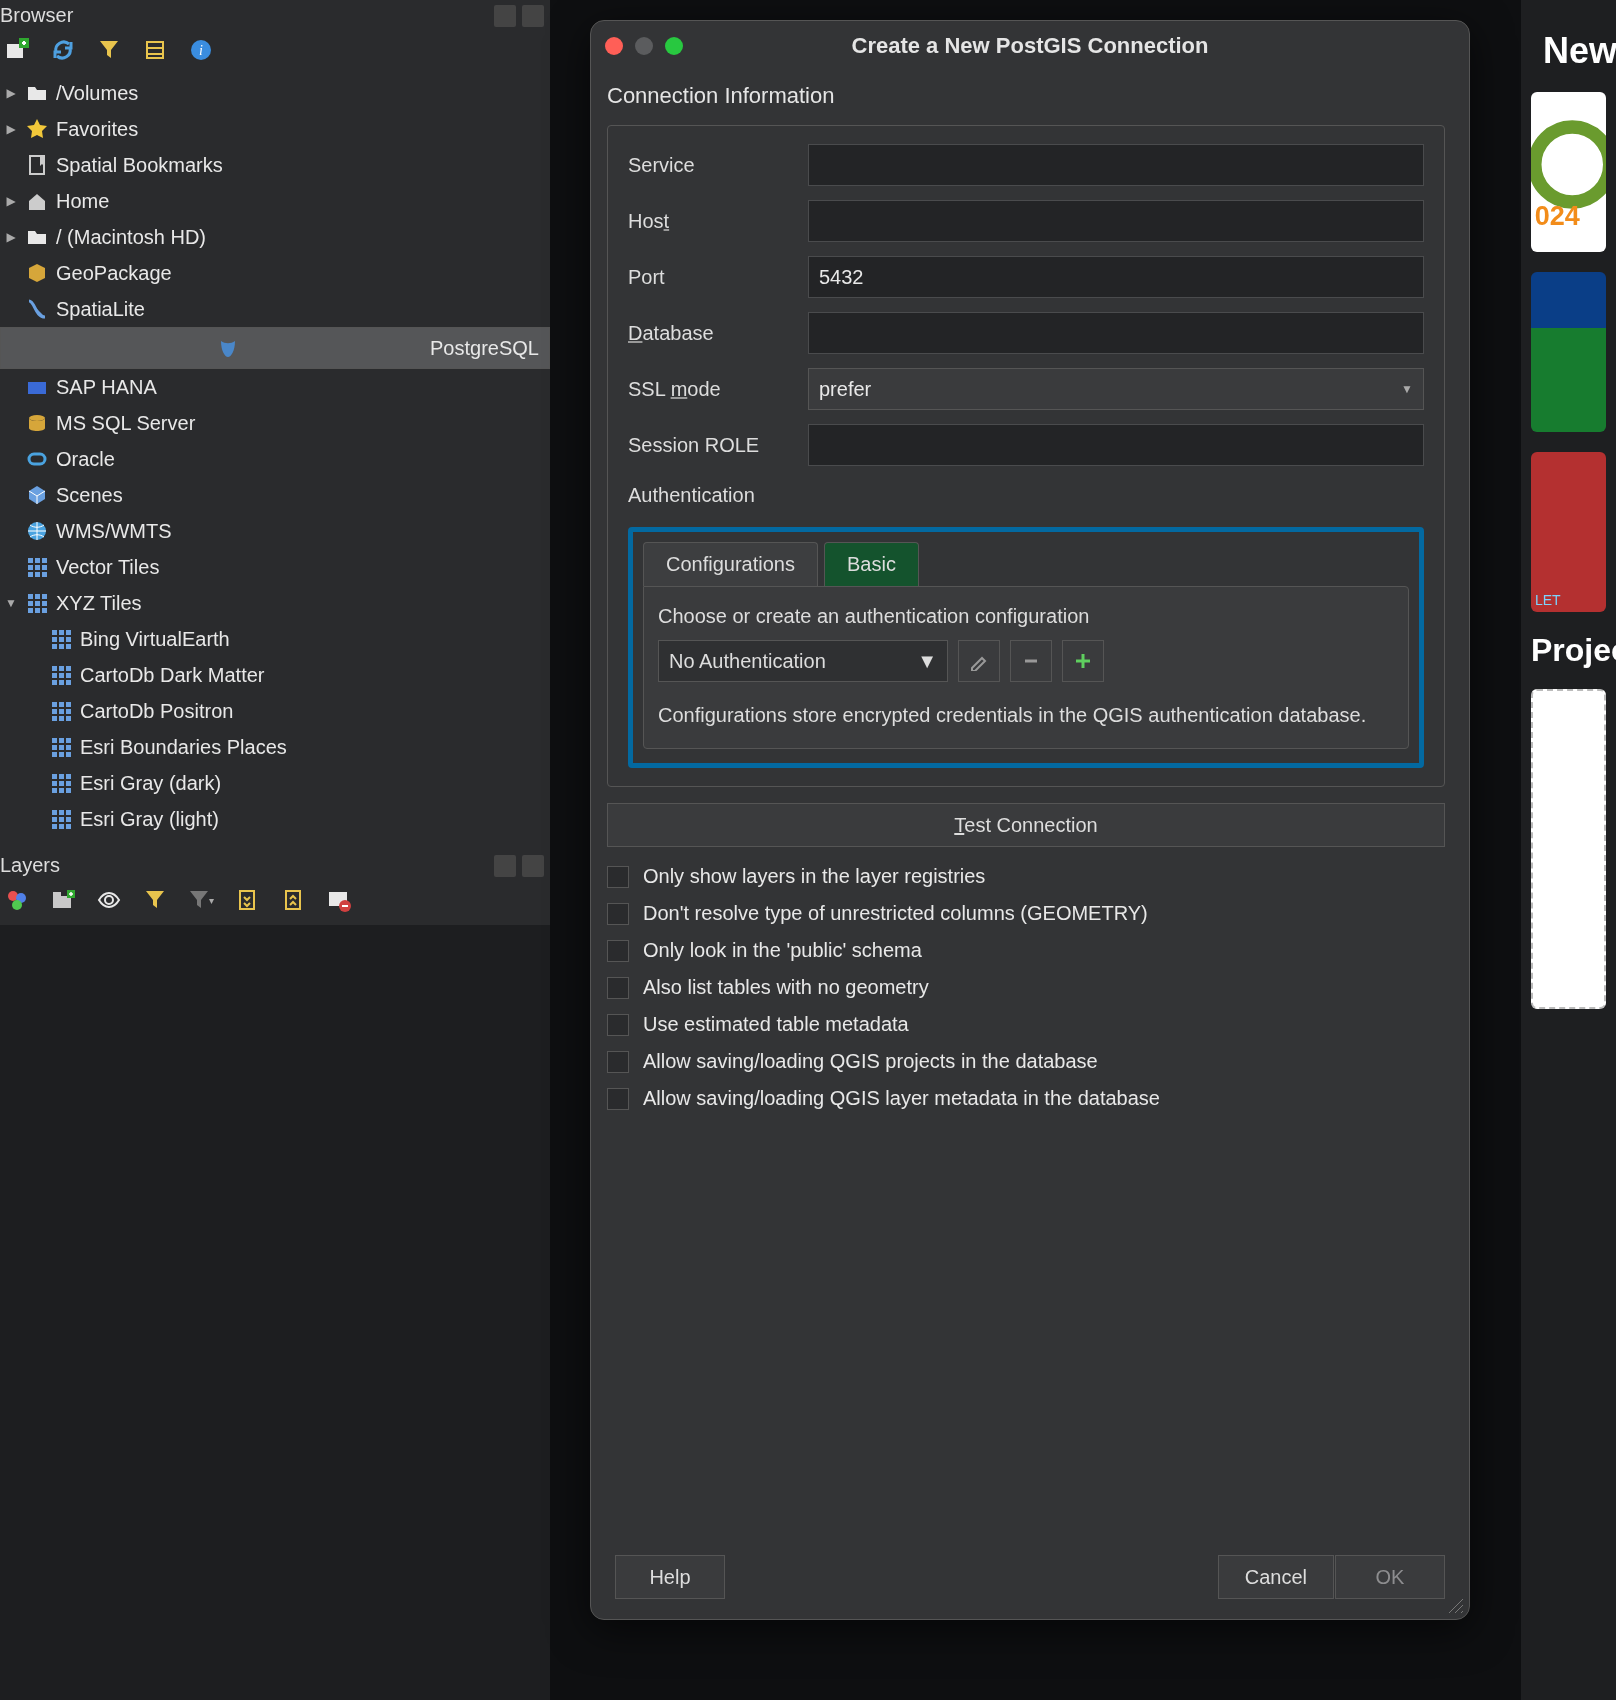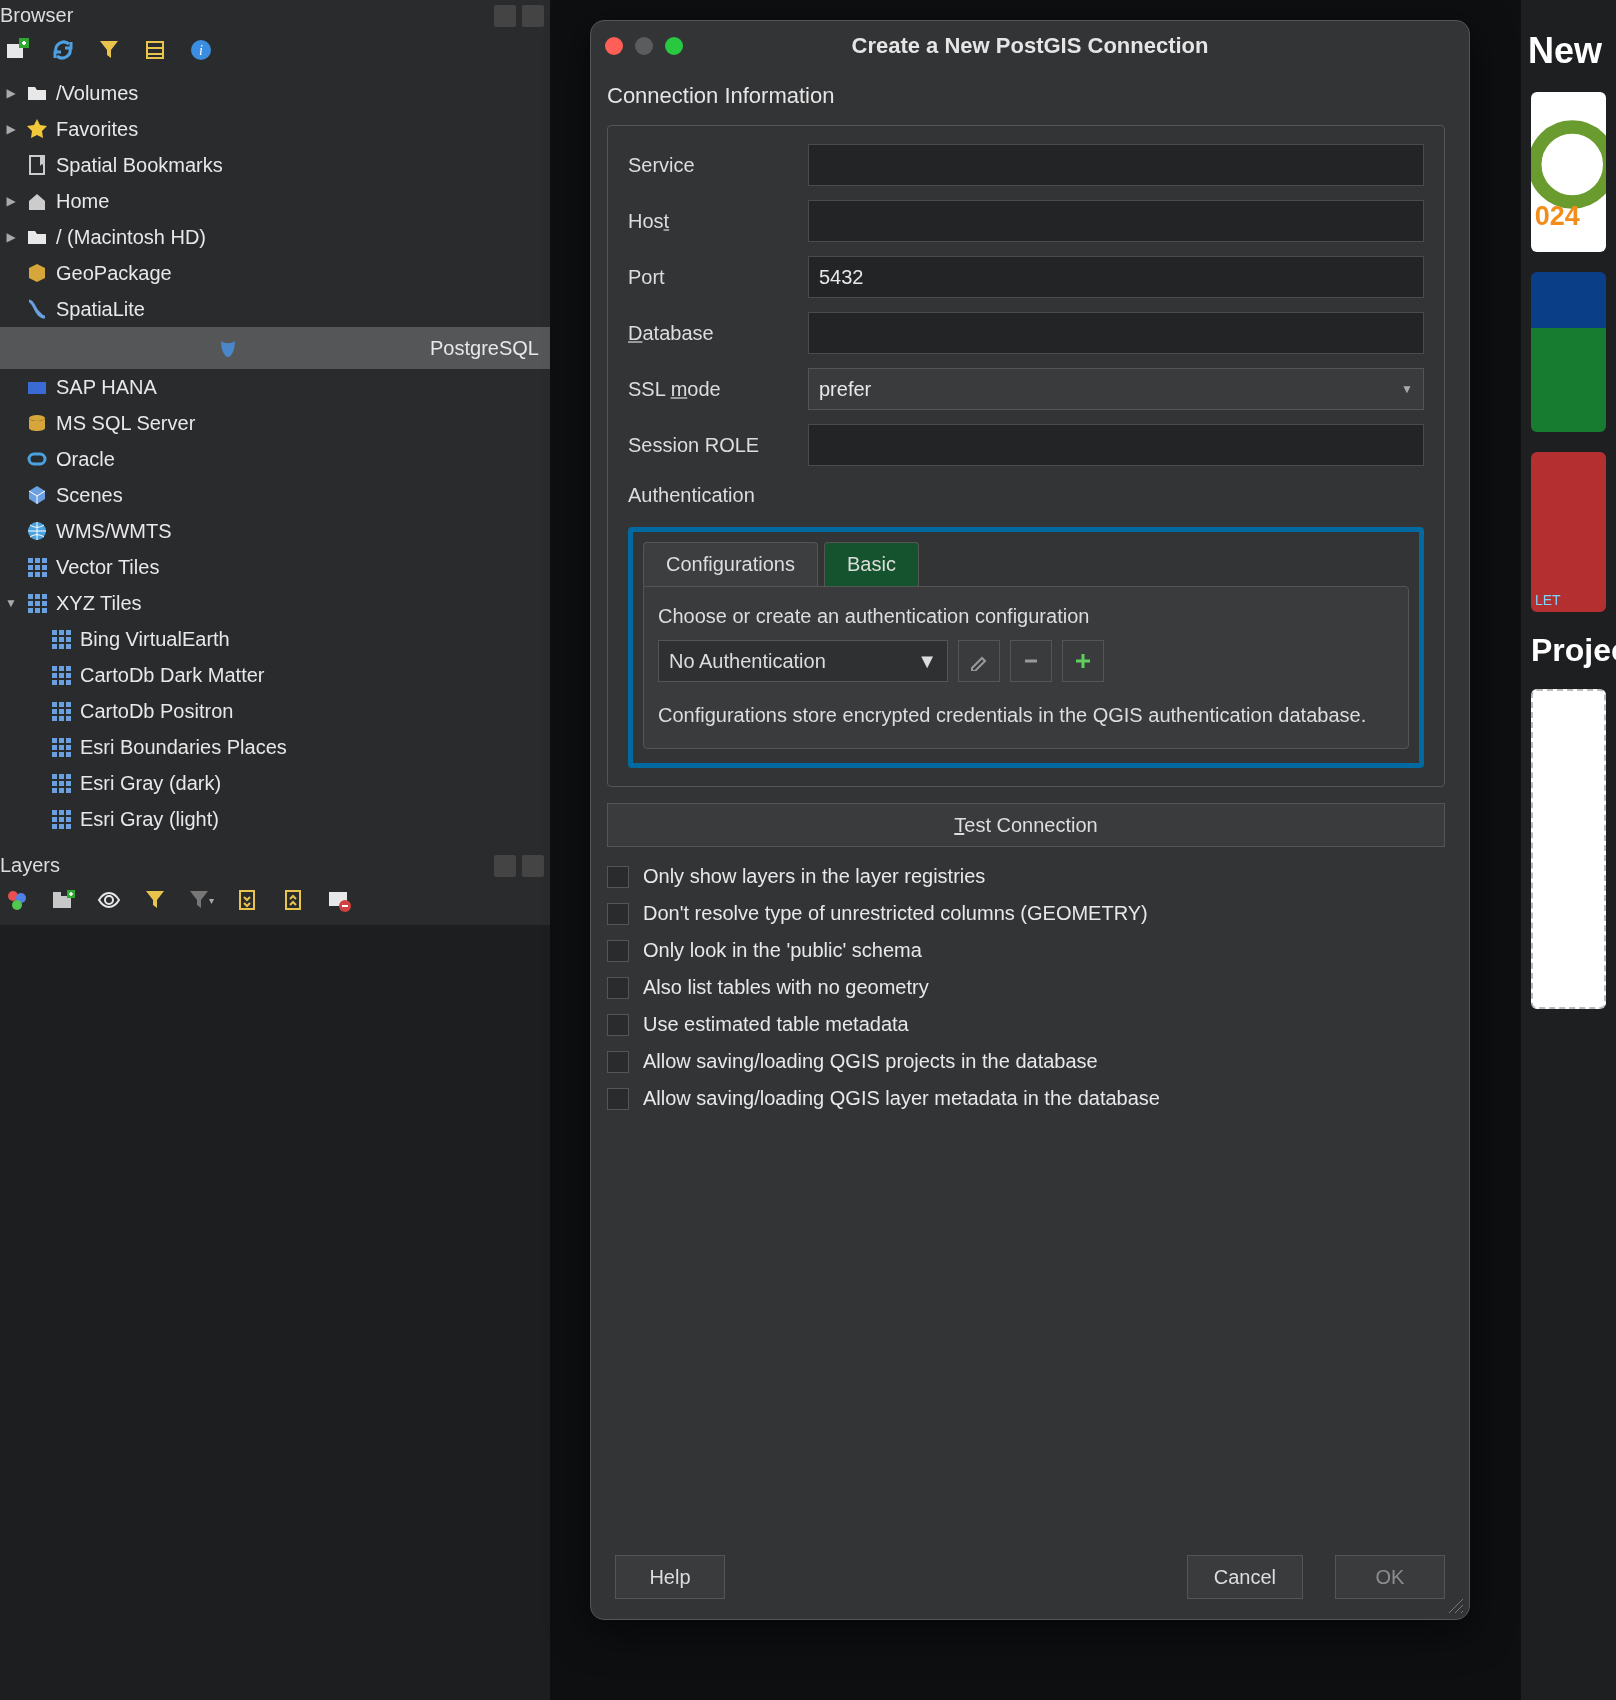--- a/index.html
+++ b/index.html
@@ -1,21 +1,21 @@
 <!DOCTYPE html>
 <html><head>
 <meta charset="utf-8">
 <style>
   html,body{margin:0;padding:0;background:#0e0f11;color:#d6d6d7;font-family:sans-serif;font-size:18px;overflow:hidden;}
   *{box-sizing:border-box;}
   .app{position:relative;width:1616px;height:1700px;background:#0e0f11;}
 
   
   .right-strip{position:absolute;right:0;top:0;width:95px;height:100%;background:#1e1f21;display:flex;flex-direction:column;gap:20px;padding-top:30px;}
-  .right-title{font-size:36px;font-weight:bold;color:#fff;padding-left:7px;}
+  .right-title{font-size:36px;font-weight:bold;color:#fff;padding-left:22px;}
   .thumb{margin:0 10px;height:160px;border-radius:6px;background:#2b2c2e;overflow:hidden;}
   .thumb.white{background:#fff;}
   .thumb.globe{background:linear-gradient(#0a3e87 35%,#177c2f 35% 65%,#177c2f 65%);}
   .thumb.let{background:#b43030;display:flex;align-items:flex-end;font-size:14px;color:#7dd3fc;padding:4px;}
   .proj-title{font-size:32px;font-weight:bold;color:#fff;padding-left:10px;}
   .thumb.dots{background:#fff;border:2px dashed #bbb;}
 
   
   .left{position:absolute;left:0;top:0;width:550px;height:100%;background:#2a2b2d;display:flex;flex-direction:column;}
   .panel-title{background:#2a2b2d;padding:4px 6px 6px 0;font-size:20px;color:#ddd;display:flex;align-items:center;}
@@ -74,21 +74,21 @@
   .desc{font-size:20px;margin-top:18px;line-height:1.5;color:#ddd;}
 
   .bigbtn{height:44px;border:1px solid #555;background:#3a3b3d;color:#ddd;font-size:20px;display:flex;align-items:center;justify-content:center;margin-top:16px;}
   .bigbtn u{text-decoration:underline;}
 
   .checks{display:flex;flex-direction:column;gap:14px;margin-top:18px;}
   .chk{display:flex;gap:14px;align-items:center;}
   .box{width:22px;height:22px;background:#2a2b2d;border:1px solid #555;}
   .chk span{font-size:20px;color:#e8e8e8;}
 
-  .dlg-footer{display:flex;padding:16px 24px 20px 24px;gap:32px;align-items:center;justify-content:flex-end;}
+  .dlg-footer{display:flex;padding:16px 24px 20px 24px;gap:1px;align-items:center;justify-content:flex-end;}
   .dlg-footer .sp{flex:1;}
   .btn{height:44px;min-width:110px;padding:0 26px;background:#3a3b3d;border:1px solid #555;color:#ddd;font-size:20px;display:flex;align-items:center;justify-content:center;}
   .btn.dim{color:#8d8d8f;}
   .resize{position:absolute;right:4px;bottom:4px;width:18px;height:18px;}
   .resize svg{stroke:#777;}
 </style>
 </head>
 <body>
 
 <div class="app">

